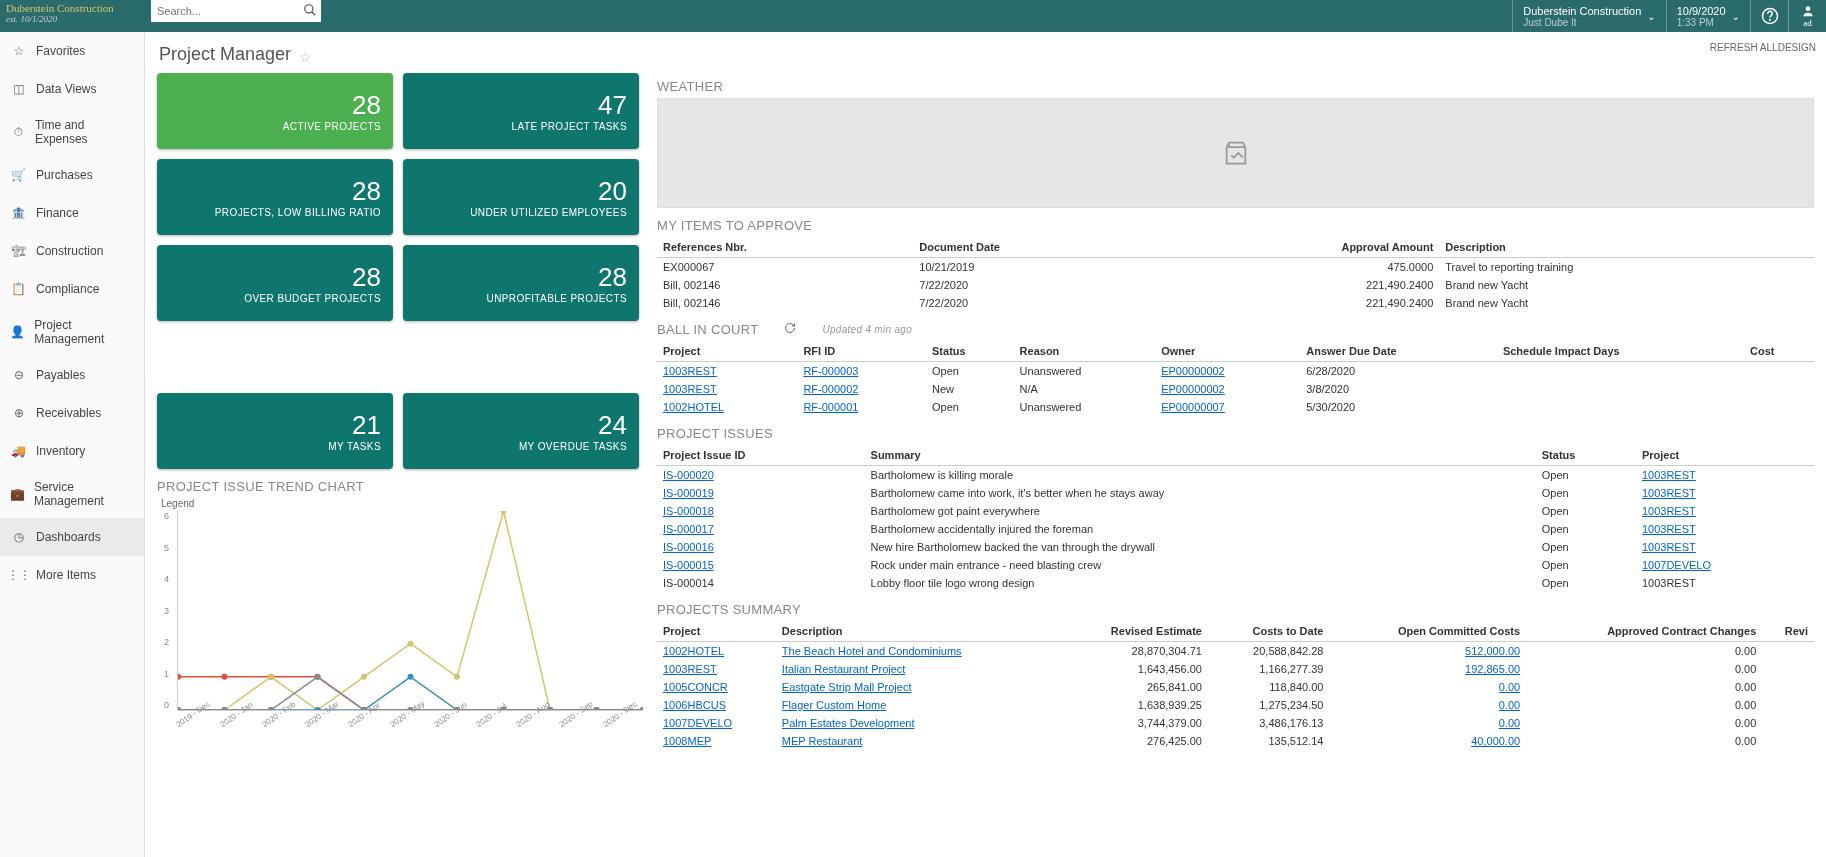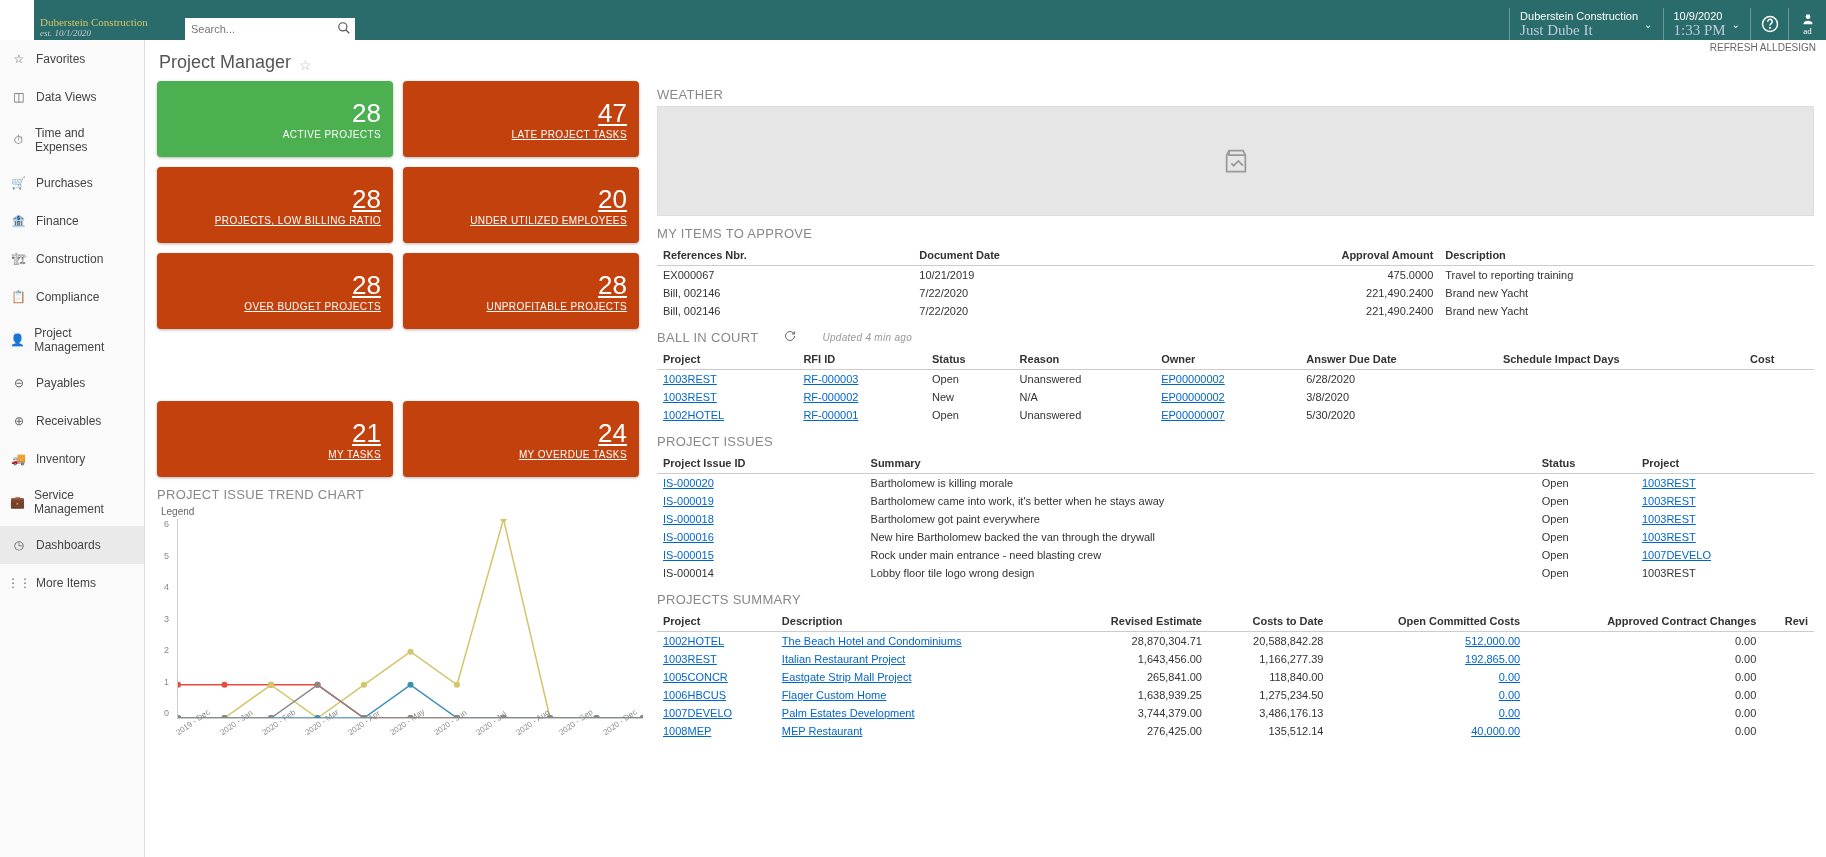--- a/index.html
+++ b/index.html
@@ -1,29 +1,29 @@
 <!DOCTYPE html>
 <html><head>
 <meta charset="utf-8">
 <style>
 * { box-sizing: border-box; margin: 0; padding: 0; }
 body { font-family: Arial, sans-serif; font-size: 12px; color: #333; background: #fff; overflow-x: hidden; }
 a { color: #0066cc; text-decoration: underline; cursor: pointer; }
 
 
-.topbar { display: flex; align-items: flex-end; background: #2a6b6b; height: 40px; color: #fff; margin-left: 34px; }
+.topbar { display: flex; align-items: flex-start; background: #2a6b6b; height: 32px; color: #fff; }
 .logo { width: 145px; padding: 2px 6px; font-size: 11px; color: #d4c46a; font-family: Georgia, serif; }
 .logo .est { font-size: 9px; color: #ccc; font-style: italic; }
 .searchwrap { position: relative; margin-left: 6px; }
 .searchwrap input { width: 170px; height: 22px; border: none; padding: 2px 24px 2px 6px; font-size: 11px; }
 .searchwrap .sicon { position: absolute; right: 4px; top: 3px; color: #555; cursor: pointer; }
 .topspacer { flex: 1; }
 .topinfo { border-left: 1px solid rgba(255,255,255,.3); padding: 0 10px; height: 32px; display: flex; flex-direction: column; justify-content: center; font-size: 10px; }
 .topinfo .line1 { font-size: 11px; }
-.topinfo .line2 { color: #bcd; font-size: 15px; font-family: Liberation Serif, serif; }
+.topinfo .line2 { color: #bcd; font-size: 10px; }
 .topinfo.withcaret { flex-direction: row; align-items: center; gap: 6px; }
 .topicon { border-left: 1px solid rgba(255,255,255,.3); width: 38px; height: 32px; display: flex; align-items: center; justify-content: center; cursor: pointer; }
 
 
 .layout { display: flex; }
 .sidebar { width: 145px; background: #fafafa; border-right: 1px solid #ddd; min-height: calc(100vh - 32px); }
 .navitem { display: flex; align-items: center; padding: 10px 10px; cursor: pointer; color: #444; font-size: 12px; }
 .navitem.active { background: #eaeaea; }
 .navicon { width: 18px; height: 18px; margin-right: 8px; display: inline-flex; align-items: center; justify-content: center; color: #666; }
 
@@ -34,21 +34,21 @@
 .toolbar-right { position: absolute; right: 10px; top: 42px; font-size: 10px; color: #666; display: flex; }
 .toolbar-right span { cursor: pointer; }
 
 .dashgrid { display: flex; gap: 10px; }
 .leftcol { width: 490px; }
 .rightcol { flex: 1; min-width: 0; }
 
 .kpis { display: flex; flex-wrap: wrap; gap: 10px; }
 .kpi { width: 236px; height: 76px; border-radius: 4px; color: #fff; padding: 6px 12px; display: flex; flex-direction: column; justify-content: center; align-items: flex-end; box-shadow: 0 1px 3px rgba(0,0,0,.3); }
 .kpi.green { background: #4caf50; }
-.kpi.red { background: #c2410c; text-decoration: underline; }
+.kpi.red { background: #0f766e; }
 .kpi .num { font-size: 26px; font-weight: 400; }
 .kpi .lbl { font-size: 10px; letter-spacing: .4px; }
 .kpigap { width: 100%; height: 72px; }
 
 .chartcard { margin-top: 10px; }
 .sectiontitle { font-size: 13px; color: #888; letter-spacing: .3px; margin: 6px 0 4px 0; }
 .sectiontitle.ball { display: flex; align-items: center; gap: 26px; }
 .sectiontitle .updated { font-size: 10px; color: #999; font-weight: normal; font-style: italic; }
 .refreshicon { color: #666; cursor: pointer; }
 .legendlbl { font-size: 10px; color: #666; margin: 2px 0 0 4px; }
@@ -437,20 +437,26 @@
                   <td>Open</td>
                   <td><a>1003REST</a></td>
                 </tr>
                 <tr>
                   <td><a>IS-000018</a></td>
                   <td>Bartholomew got paint everywhere</td>
                   <td>Open</td>
                   <td><a>1003REST</a></td>
                 </tr>
                 <tr>
+                  <td><a>IS-000017</a></td>
+                  <td>Bartholomew accidentally injured the foreman</td>
+                  <td>Open</td>
+                  <td><a>1003REST</a></td>
+                </tr>
+                <tr>
                   <td><a>IS-000016</a></td>
                   <td>New hire Bartholomew backed the van through the drywall</td>
                   <td>Open</td>
                   <td><a>1003REST</a></td>
                 </tr>
                 <tr>
                   <td><a>IS-000015</a></td>
                   <td>Rock under main entrance - need blasting crew</td>
                   <td>Open</td>
                   <td><a>1007DEVELO</a></td>

